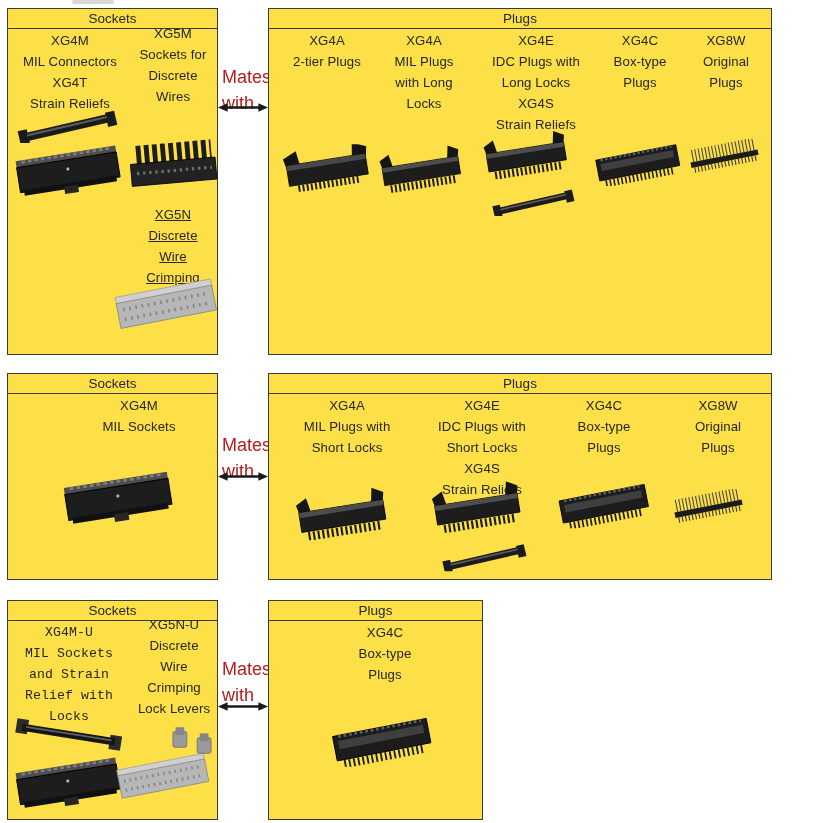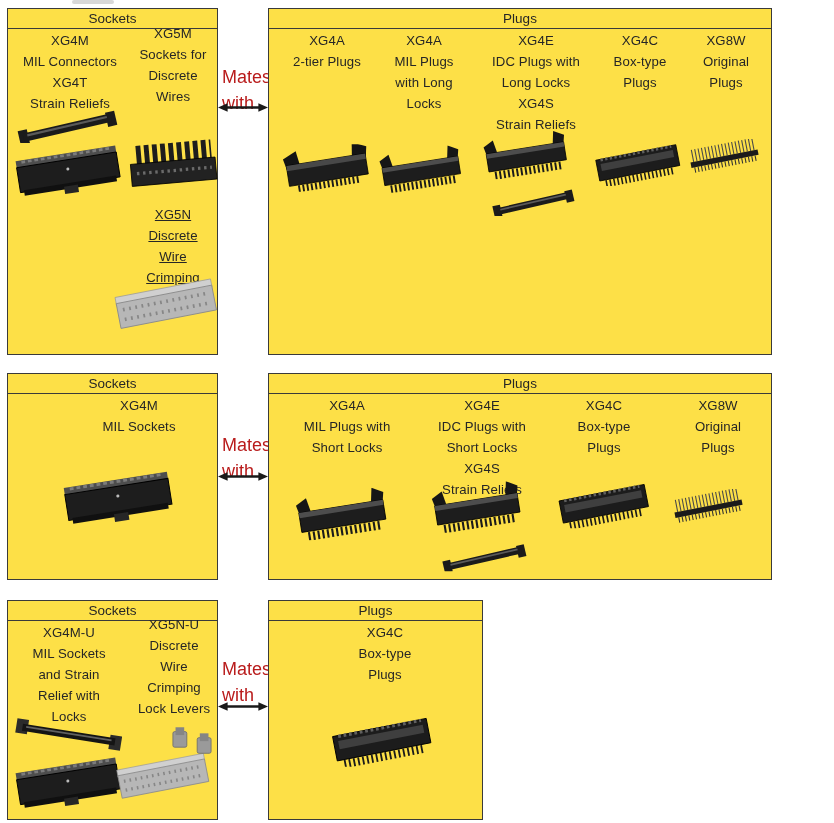--- a/index.html
+++ b/index.html
@@ -274,21 +274,21 @@
       </div>
     <div class="img" style="left:398px;top:104px;width:82px;height:56px;">
         <svg viewBox="0 0 120 50">
           <use href="#sym-pins"></use>
         </svg>
       </div>
   </div>
 
   <div class="box" style="left:7px;top:600px;width:211px;height:220px;">
     <div class="box-header">Sockets</div>
-    <div class="lbl" style="left:4px;top:21px;width:114px;">XG4M-U
+    <div class="lbl" style="left:4px;top:21px;width:114px;font-family:Liberation Mono, monospace;">XG4M-U
 MIL Sockets
 and Strain
 Relief with
 Locks</div>
     <div class="lbl" style="left:120px;top:13px;width:92px;">XG5N-U
 Discrete
 Wire
 Crimping
 Lock Levers</div>
     <div class="img" style="left:6px;top:112px;width:108px;height:52px;">

